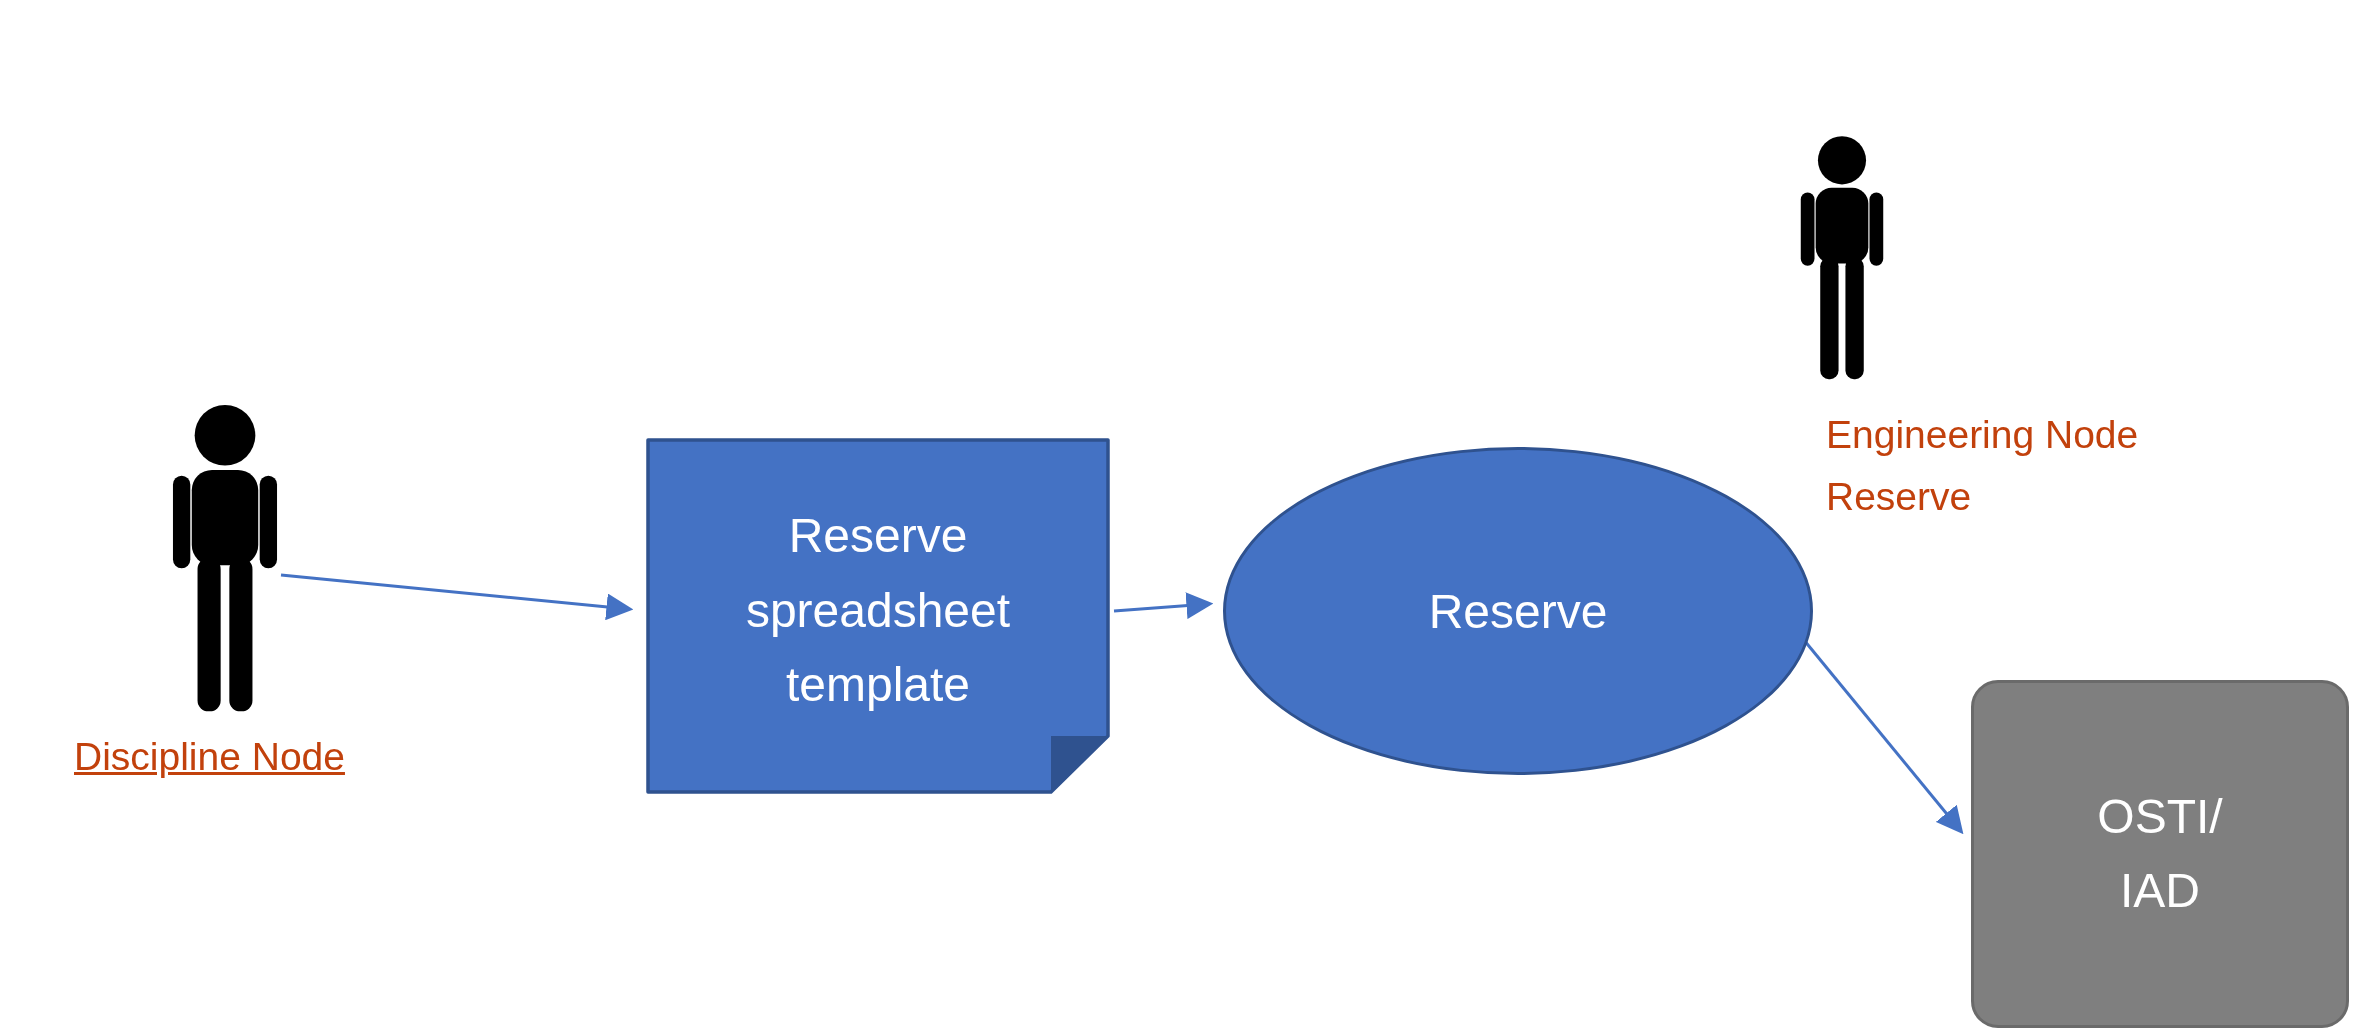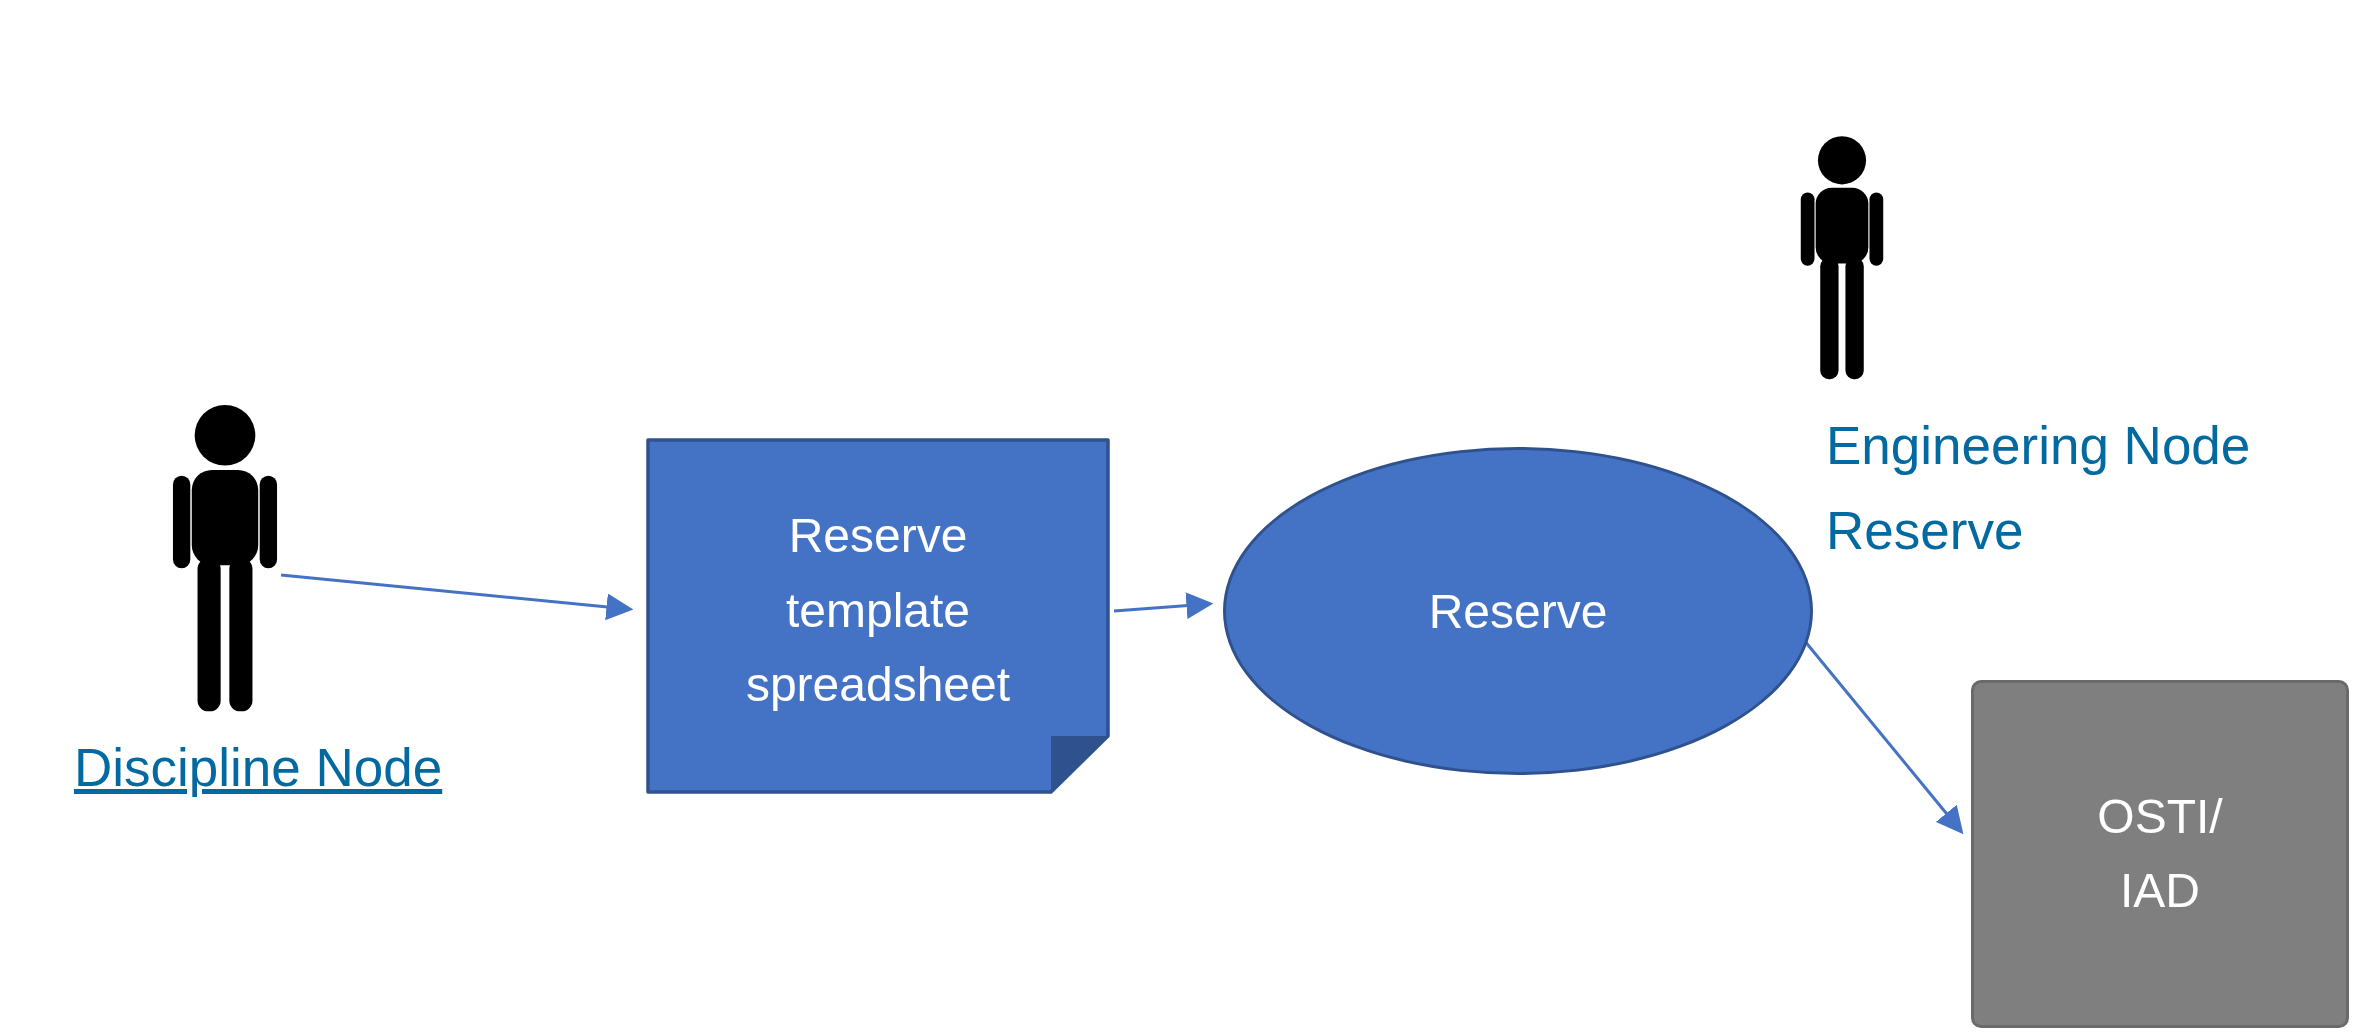--- a/index.html
+++ b/index.html
@@ -24,22 +24,22 @@
     width: 2368px;
     height: 1036px;
     pointer-events: none;
   }
 
   
   .person-svg { display: block; }
 
   
   .actor-label {
-    color: #0369a1;
-    font-size: 53px;
+    color: #c2410c;
+    font-size: 39px;
     line-height: 1.6;
     white-space: nowrap;
   }
 
   
   .doc-shape {
     left: 646px; top: 438px;
     width: 464px; height: 356px;
   }
   .doc-shape .doc-bg {
@@ -75,21 +75,21 @@
     font-size: 48px;
     box-sizing: border-box;
   }
 
   
   .datastore-box {
     left: 1971px; top: 680px;
     width: 378px; height: 348px;
     background: #7F7F7F;
     border: 3px solid #6A6A6A;
-    border-radius: 10px;
+    border-radius: 27px;
     display: flex;
     flex-direction: column;
     align-items: center;
     justify-content: center;
     color: #ffffff;
     font-size: 48px;
     line-height: 1.55;
     text-align: center;
     box-sizing: border-box;
   }
@@ -122,22 +122,22 @@
     <div>Discipline Node</div>
   </div>
 
   <div class="abs doc-shape">
     <svg class="doc-bg" viewBox="0 0 464 356" preserveAspectRatio="none" xmlns="http://www.w3.org/2000/svg">
       <path d="M2,2 H462 V298 L405,354 H2 Z" fill="#4472C4" stroke="#2F528F" stroke-width="3.5" stroke-linejoin="round"></path>
       <path d="M462,298 L405,354 L405,298 Z" fill="#2F528F"></path>
     </svg>
     <div class="doc-text">
       <div>Reserve</div>
+      <div>spreadsheet</div>
       <div>template</div>
-      <div>spreadsheet</div>
     </div>
   </div>
 
   <div class="abs process-ellipse">
     <span>Reserve</span>
   </div>
 
   <svg class="abs person-svg" style="left:1784px; top:134px;" width="116" height="252" viewBox="0 0 100 220" xmlns="http://www.w3.org/2000/svg" fill="#000000">
     <circle cx="50" cy="23" r="21"></circle>
     <rect x="27" y="47" width="46" height="66" rx="14"></rect>

